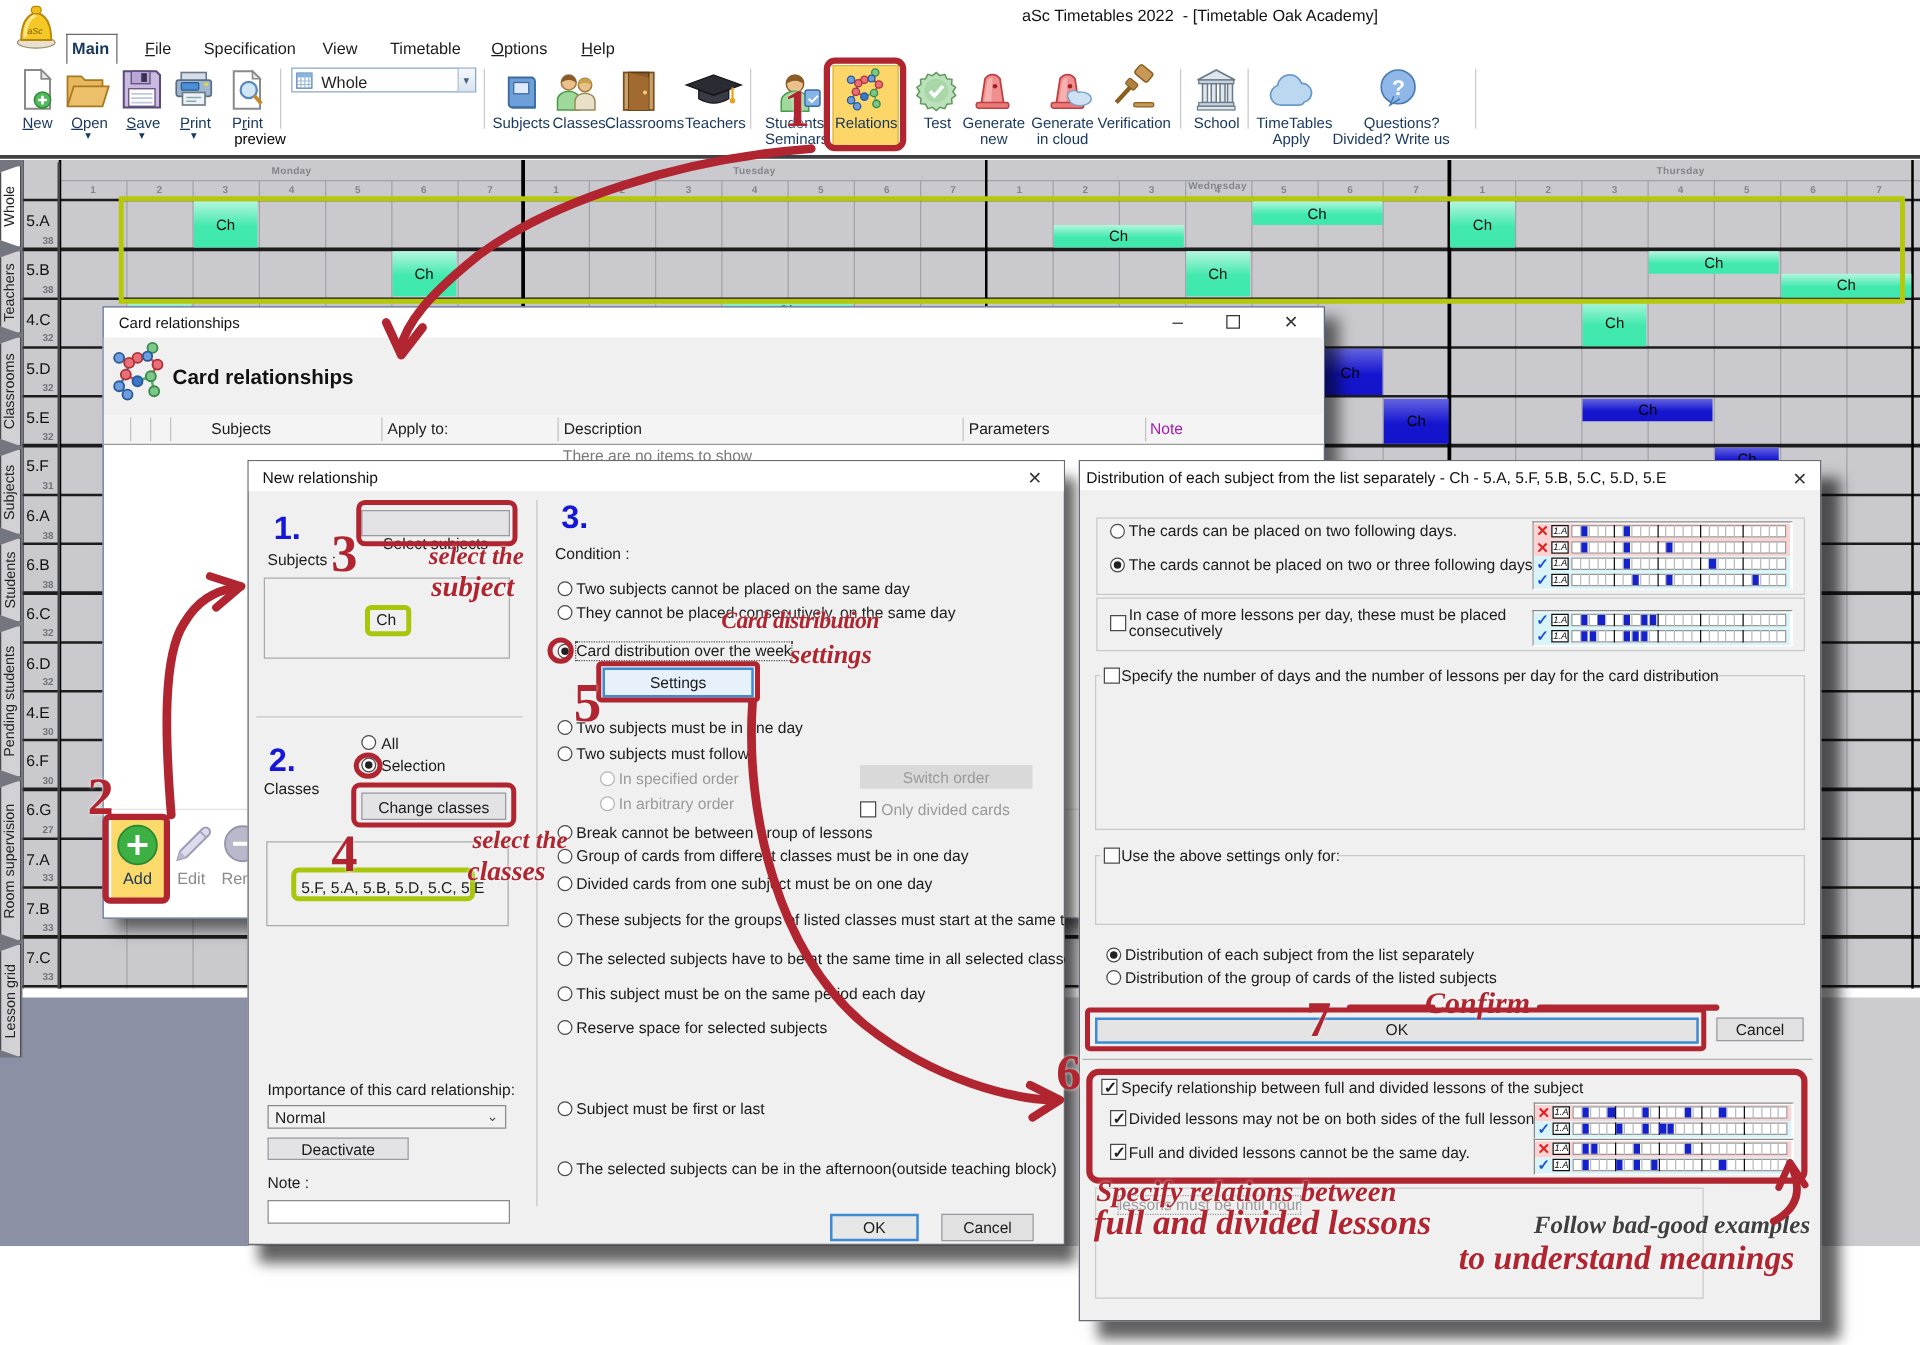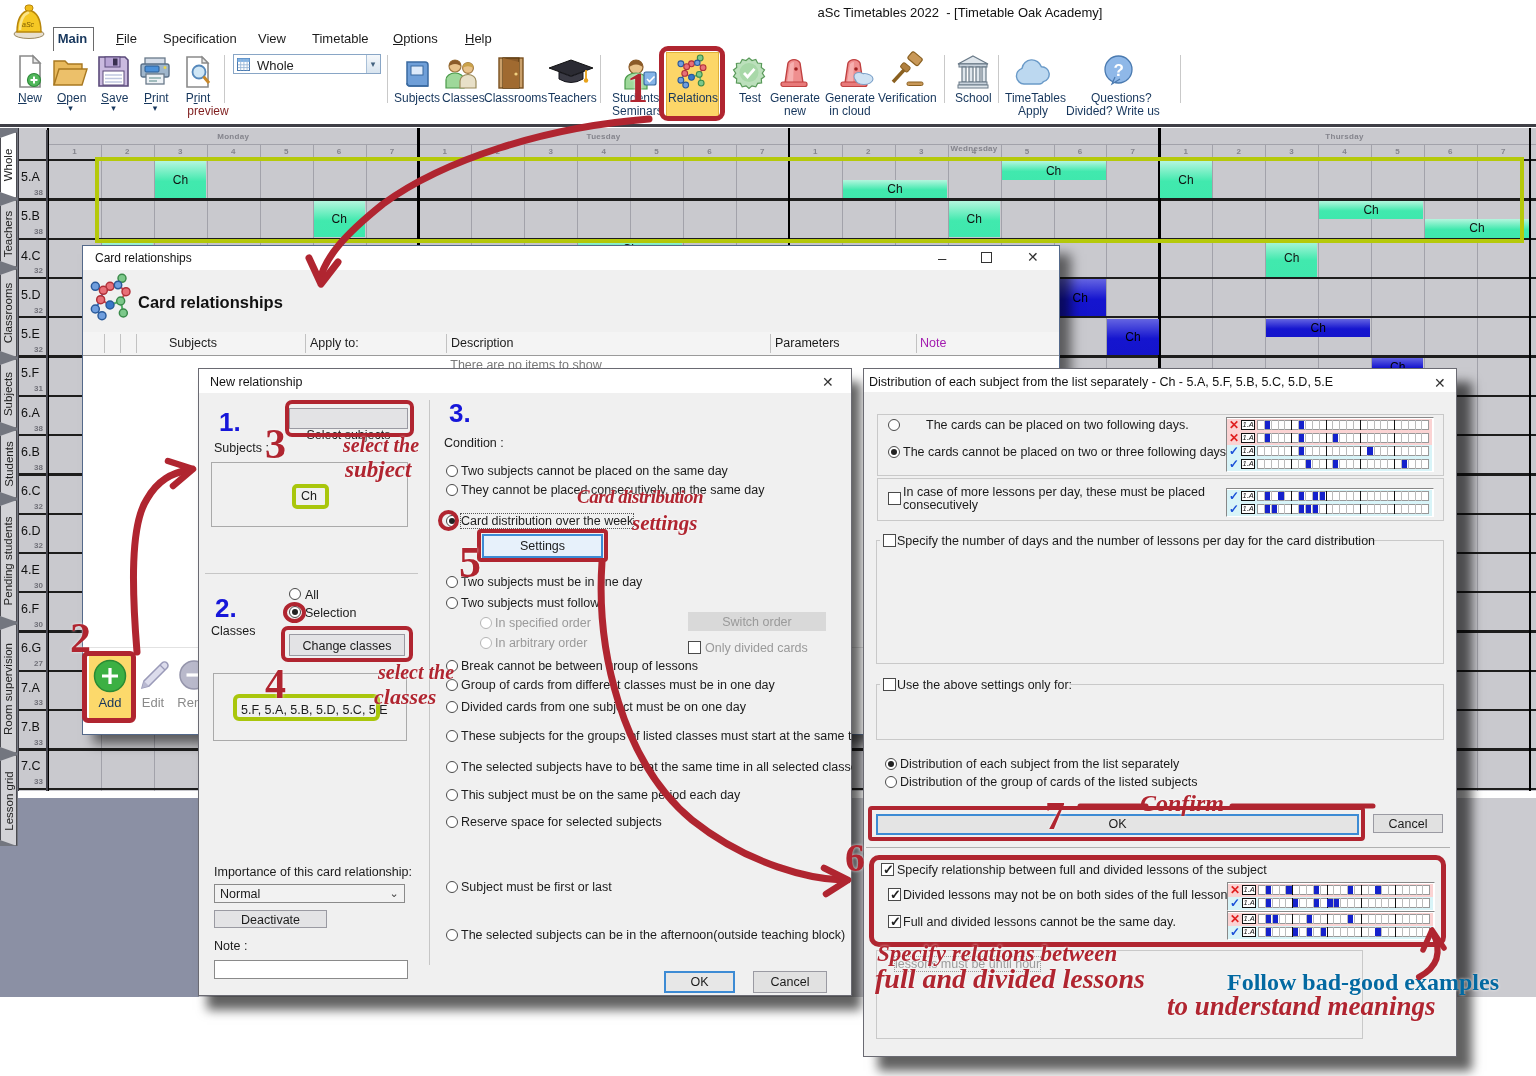--- a/index.html
+++ b/index.html
@@ -70,21 +70,21 @@
 </svg>
 <div class="abs" style="left:144px;top:91px;font-size:12px;color:#16365c;white-space:nowrap;"><u>P</u>rint</div>
 <div class="abs" style="left:140px;top:103px;width:30px;text-align:center;font-size:9px;color:#16365c;white-space:nowrap;">▾</div>
 <svg style="left:186px;top:56px" width="26" height="32" viewBox="0 0 26 32">
 <path d="M1 1 h15 l6 6 v24 h-21 z" fill="#fff" stroke="#8a8a8a" stroke-width="1.6"></path>
 <path d="M16 1 l6 6 h-6 z" fill="#e8e8e8" stroke="#8a8a8a" stroke-width="1.3"></path>
 <circle cx="13" cy="16" r="6.5" fill="#cfe6f5" stroke="#5588bb" stroke-width="1.8"></circle>
 <path d="M17.5 20.5 L23 27" stroke="#c8882a" stroke-width="3"></path>
 </svg>
 <div class="abs" style="left:178px;top:91px;width:40px;text-align:center;font-size:12px;color:#16365c;white-space:nowrap;">P<u>r</u>int</div>
-<div class="abs" style="left:178px;top:104px;width:60px;text-align:center;font-size:12px;color:#7f1d1d;white-space:nowrap;">preview</div>
+<div class="abs" style="left:178px;top:104px;width:60px;text-align:center;font-size:12px;color:#000000;white-space:nowrap;">preview</div>
 <div class="abs" style="left:233px;top:54px;width:148px;height:20px;background:#fff;border:1px solid #89a6c6;box-sizing:border-box"></div>
 <svg style="left:237px;top:58px" width="13" height="13" viewBox="0 0 13 13">
 <rect x="0.5" y="0.5" width="12" height="12" fill="#fff" stroke="#4a7ab0"></rect>
 <rect x="0.5" y="0.5" width="12" height="3.4" fill="#7fb2e5"></rect>
 <path d="M3.7 1 V12.5 M6.9 1 V12.5 M10.1 1 V12.5 M1 6.8 H12.5 M1 9.6 H12.5" stroke="#9ab8d8" stroke-width="0.9"></path>
 </svg>
 <div class="abs" style="left:257px;top:58px;font-size:13px;color:#222;white-space:nowrap;">Whole</div>
 <div class="abs" style="left:366px;top:55px;width:14px;height:18px;background:linear-gradient(#f5f8fb,#d8e4ef);border-left:1px solid #a9c0d8;box-sizing:border-box"></div>
 <div class="abs" style="left:366px;top:59px;width:14px;text-align:center;font-size:9px;color:#44627f;white-space:nowrap;">▾</div>
 <svg style="left:404px;top:60px" width="27" height="28" viewBox="0 0 27 28">
@@ -529,21 +529,21 @@
 <div class="abs" style="left:664px;top:975px;width:71px;text-align:center;font-size:12.5px;color:#1b1b1b;white-space:nowrap;">OK</div>
 <div class="abs" style="left:753px;top:971px;width:74px;height:22px;background:#e1e1e1;border:1px solid #9a9aa2;box-sizing:border-box"></div>
 <div class="abs" style="left:753px;top:975px;width:74px;text-align:center;font-size:12.5px;color:#1b1b1b;white-space:nowrap;">Cancel</div>
 </div>
 <div class="abs" style="left:863px;top:368px;width:594px;height:689px;background:#f0f0f0;border:1px solid #6a6a72;box-sizing:border-box;box-shadow:15px 14px 10px rgba(0,0,0,.62)"></div>
 <div class="abs" style="left:864px;top:369px;width:592px;height:23px;background:#fff"></div>
 <div class="abs" style="left:869px;top:375px;font-size:12.5px;color:#111;white-space:nowrap;">Distribution of each subject from the list separately - Ch - 5.A, 5.F, 5.B, 5.C, 5.D, 5.E</div>
 <div class="abs" style="left:1434px;top:375px;font-size:14px;color:#333;white-space:nowrap;">✕</div>
 <div class="abs" style="left:877px;top:414px;width:567px;height:62px;border:1px solid #c9c9c9;box-sizing:border-box"></div>
 <div class="rd" style="left:888px;top:419px"></div>
-<div class="abs" style="left:903px;top:418px;font-size:12.5px;color:#1b1b1b;white-space:nowrap;margin-left:23px;">The cards can be placed on two following days.</div>
+<div class="abs" style="left:903px;top:418px;font-size:12.5px;color:#1b1b1b;white-space:nowrap;">The cards can be placed on two following days.</div>
 <div class="rd sel" style="left:888px;top:446px"></div>
 <div class="abs" style="left:903px;top:445px;font-size:12.5px;color:#1b1b1b;white-space:nowrap;">The cards cannot be placed on two or three following days.</div>
 <div class="abs" style="left:1226px;top:417px;width:208px;height:55px;border:1px solid #888;border-right-color:#fff;border-bottom-color:#fff;box-sizing:border-box;background:#fff"></div>
 <div class="abs" style="left:1227px;top:418.5px;width:205px;height:13px;background:#fbd3d3"></div>
 <div class="abs" style="left:1229px;top:417.5px;font-size:12px;color:#e02020;white-space:nowrap;font-weight:bold">✕</div>
 <div class="abs" style="left:1241px;top:419.5px;width:14px;height:10.5px;background:#fff;border:1.2px solid #111;box-sizing:border-box"></div>
 <div class="abs" style="left:1242.5px;top:420px;font-size:7.5px;color:#111;white-space:nowrap;font-style:italic">1.A</div>
 <div class="abs" style="left:1257px;top:419.5px;width:172.2px;height:10.5px;background:#fff;border:1px solid #999;box-sizing:border-box"></div>
 <div class="abs" style="left:1263.8px;top:420px;width:0.8px;height:9.5px;background:#bbb"></div>
 <div class="abs" style="left:1270.7px;top:420px;width:0.8px;height:9.5px;background:#bbb"></div>
@@ -939,17 +939,17 @@
 <div class="abs" style="left:868px;top:806px;width:497px;height:35px;border:4.5px solid #b02530;border-radius:4px;box-sizing:border-box"></div>
 <svg style="left:1080px;top:799px" width="70" height="14" viewBox="0 0 70 14">
     <path d="M0 7 H66" stroke="#b02530" stroke-width="5" stroke-linecap="round"></path>
   </svg>
 <svg style="left:1232px;top:799px" width="145" height="14" viewBox="0 0 145 14">
     <path d="M0 7 H141" stroke="#b02530" stroke-width="5" stroke-linecap="round"></path>
   </svg>
 <div class="abs" style="left:869px;top:855px;width:577px;height:92px;border:5px solid #b02530;border-radius:10px;box-sizing:border-box"></div>
 <div class="abs" style="left:877px;top:941px;font-size:23px;color:#b02530;white-space:nowrap;font-family:'Liberation Serif',serif;font-style:italic;font-weight:bold;text-shadow:0 0 3px rgba(255,255,255,.85)">Specify relations between</div>
 <div class="abs" style="left:875px;top:963px;font-size:28px;color:#b02530;white-space:nowrap;font-family:'Liberation Serif',serif;font-style:italic;font-weight:bold;text-shadow:0 0 3px rgba(255,255,255,.85)">full and divided lessons</div>
-<div class="abs" style="left:1227px;top:969px;font-size:24px;color:#0369a1;white-space:nowrap;font-family:'Liberation Serif',serif;font-weight:bold;text-shadow:0 0 3px rgba(255,255,255,.85)">Follow bad-good examples</div>
+<div class="abs" style="left:1227px;top:969px;font-size:20px;color:#404040;white-space:nowrap;font-family:'Liberation Serif',serif;font-style:italic;font-weight:bold;text-shadow:0 0 3px rgba(255,255,255,.85)">Follow bad-good examples</div>
 <div class="abs" style="left:1167px;top:991px;font-size:27px;color:#b02530;white-space:nowrap;font-family:'Liberation Serif',serif;font-style:italic;font-weight:bold;text-shadow:0 0 3px rgba(255,255,255,.85)">to understand meanings</div>
 <svg style="left:1400px;top:920px" width="60" height="70" viewBox="0 0 60 70">
 <path d="M19 57 C38 47 42 32 33 13" fill="none" stroke="#b02530" stroke-width="6" stroke-linecap="round"></path>
 <path d="M32 10 l-9 20 m9 -20 l12 18" stroke="#b02530" stroke-width="5.5" fill="none" stroke-linecap="round"></path>
 </svg>
 </body></html>

